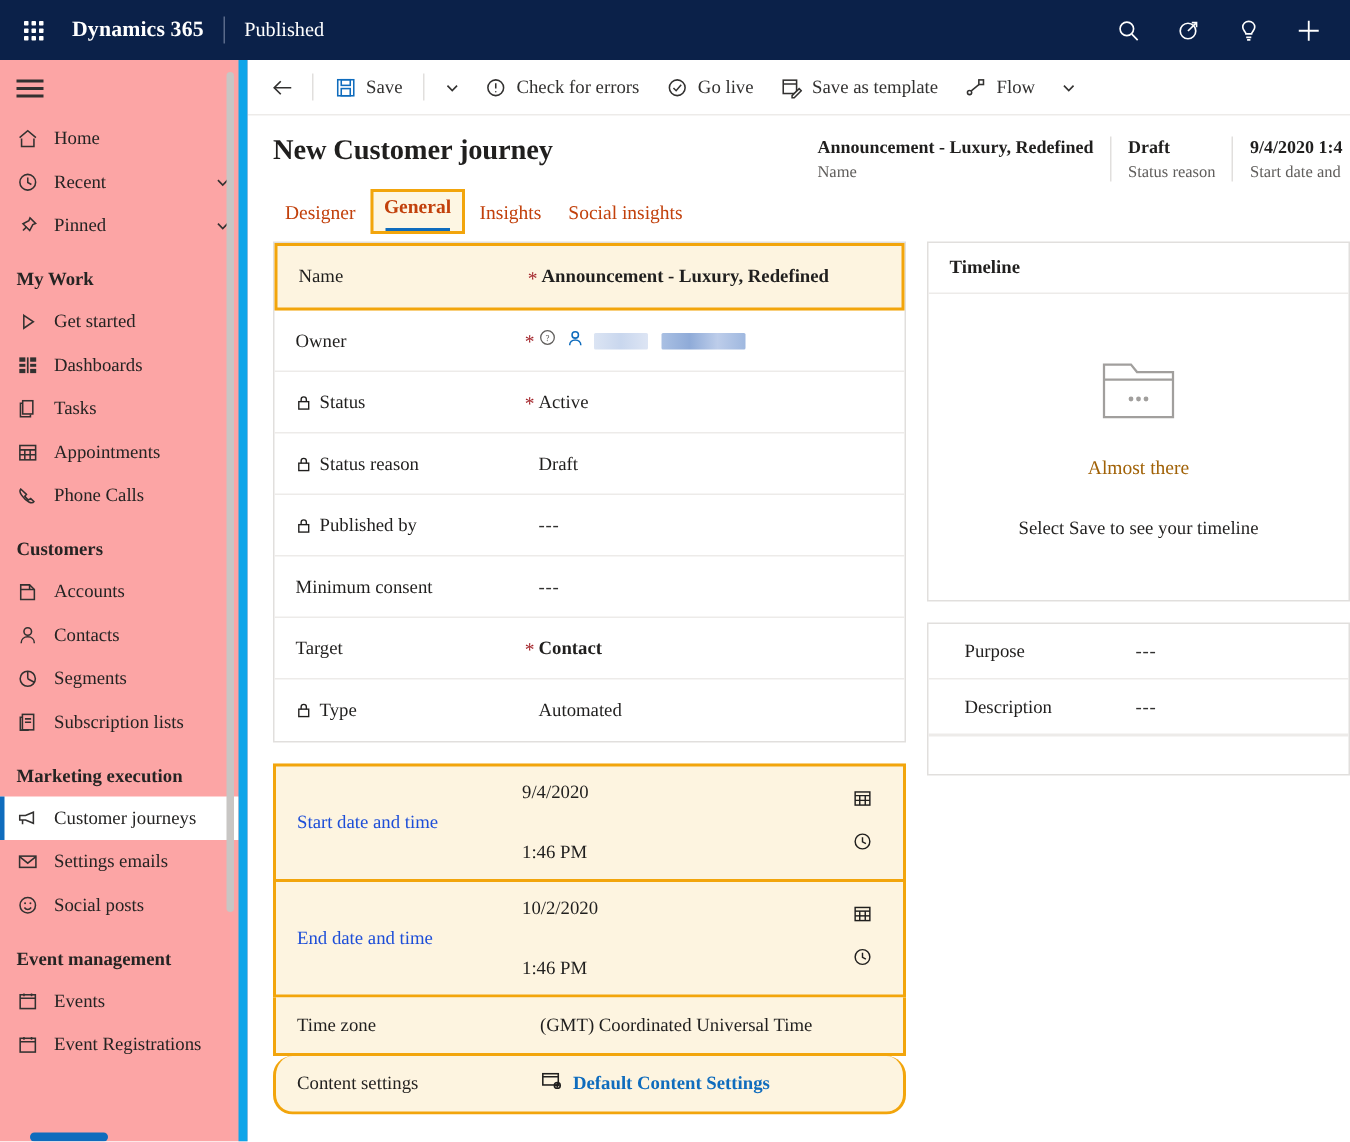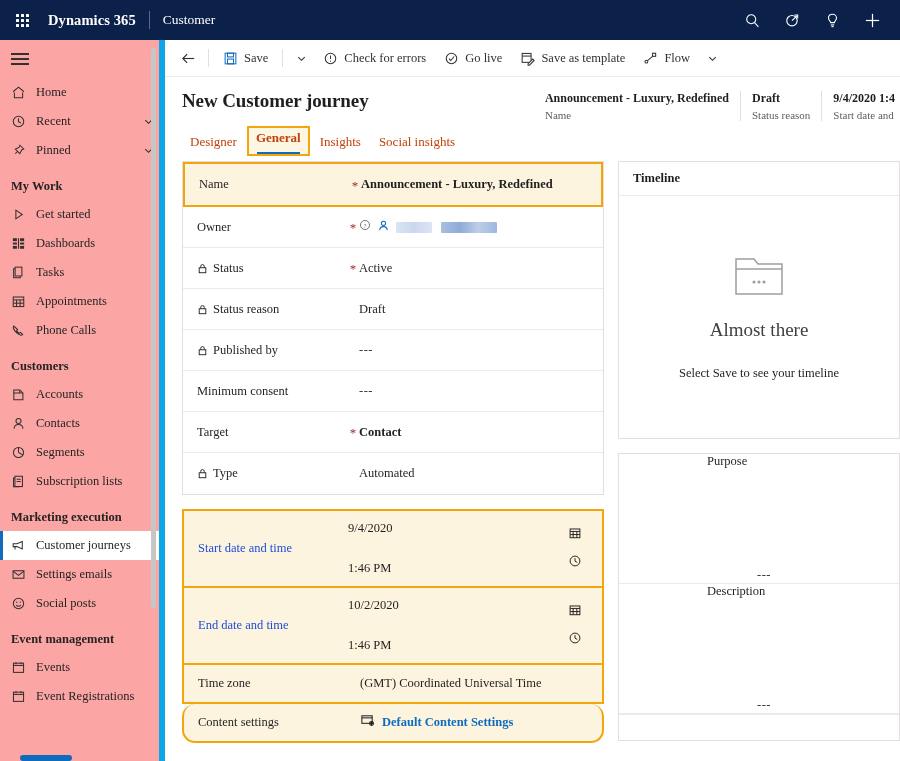--- a/index.html
+++ b/index.html
@@ -159,25 +159,25 @@
   
   .tl-head {
     height:34px; display:flex; align-items:center; padding:0 14px;
     font-size:12.5px; font-weight:bold; color:#201f1e; border-bottom:1px solid #edebe9;
   }
   .tl-body {
     flex:1; display:flex; flex-direction:column; align-items:center; justify-content:center;
     padding:22px 10px 26px 10px; min-height:0;
   }
   .tl-folder { margin-bottom:16px; }
-  .tl-title { font-size:19px; color:#404040; margin-bottom:25px; }
+  .tl-title { font-size:13px; color:#a16207; margin-bottom:25px; }
   .tl-sub { font-size:12.5px; color:#201f1e; white-space:nowrap; }
 
   .pd-card { }
-  .pd-row { display:flex; align-items:center; min-height:37px; padding:0 14px 0 24px; border-bottom:1px solid #edebe9;flex-direction:column; }
+  .pd-row { display:flex; align-items:center; min-height:37px; padding:0 14px 0 24px; border-bottom:1px solid #edebe9; }
   .pd-row:last-child { border-bottom:none; min-height:58px; align-items:flex-start; padding-top:11px; }
   .pd-lbl { width:114px; flex:0 0 114px; font-size:12.5px; color:#201f1e; }
   .pd-val { font-size:12.5px; color:#323130; letter-spacing:.5px; }
   .pd-foot { height:26px; border-top:1px solid #edebe9; }
 </style>
 </head>
 <body>
 
 <div class="app">
 
@@ -190,21 +190,21 @@
           <i></i>
           <i></i>
           <i></i>
           <i></i>
           <i></i>
           <i></i>
         </div>
     </div>
     <div class="brand">Dynamics 365</div>
     <div class="brand-div"></div>
-    <div class="app-name">Customer</div>
+    <div class="app-name">Published</div>
 
     <div class="topnav-right">
       <div class="tn-btn">
         <svg width="17" height="17" viewBox="0 0 20 20" fill="none" stroke="#ffffff" stroke-width="1.3">
           <circle cx="8.5" cy="8.5" r="5.3"></circle>
             <line x1="12.4" y1="12.6" x2="17" y2="17.4"></line>
         </svg>
       </div>
       <div class="tn-btn">
         <svg width="17" height="17" viewBox="0 0 20 20" fill="none" stroke="#ffffff" stroke-width="1.3">
@@ -727,21 +727,21 @@
                   </span>
                   <span class="f-val link">Default Content Settings</span>
                 </div>
               </div>
             </div>
           </div>
         </div>
 
         <div class="col-right">
 
-          <div class="card" style="display:flex;flex-direction:column;height:278px;">
+          <div class="card" style="display:flex;flex-direction:column;height:240px;">
             <div class="tl-head">Timeline</div>
             <div class="tl-body">
               <div class="tl-folder">
                 <svg width="56" height="50" viewBox="0 0 56 50" fill="none" stroke="#a19f9d" stroke-width="1.5">
                   <path d="M5 10h18l4 5h24v30H5z"></path>
                   <line x1="5" y1="20" x2="51" y2="20"></line>
                   <circle cx="23" cy="33" r="1.6" fill="#a19f9d" stroke="none"></circle>
                   <circle cx="28" cy="33" r="1.6" fill="#a19f9d" stroke="none"></circle>
                   <circle cx="33" cy="33" r="1.6" fill="#a19f9d" stroke="none"></circle>
                 </svg>

